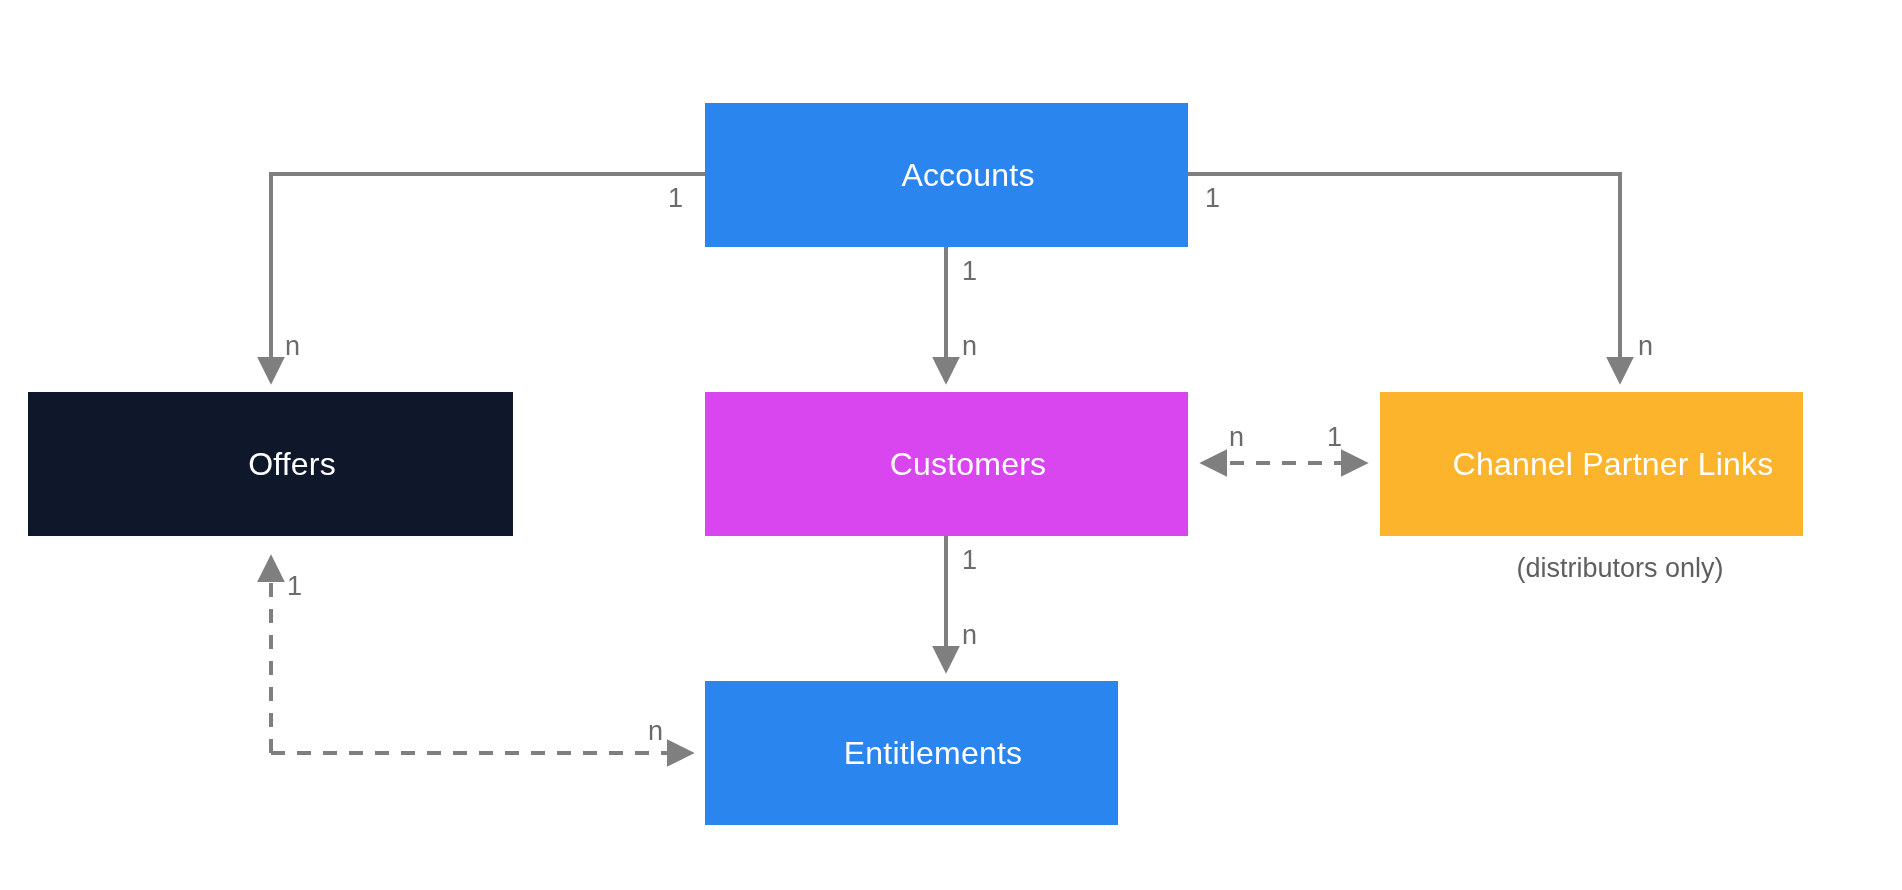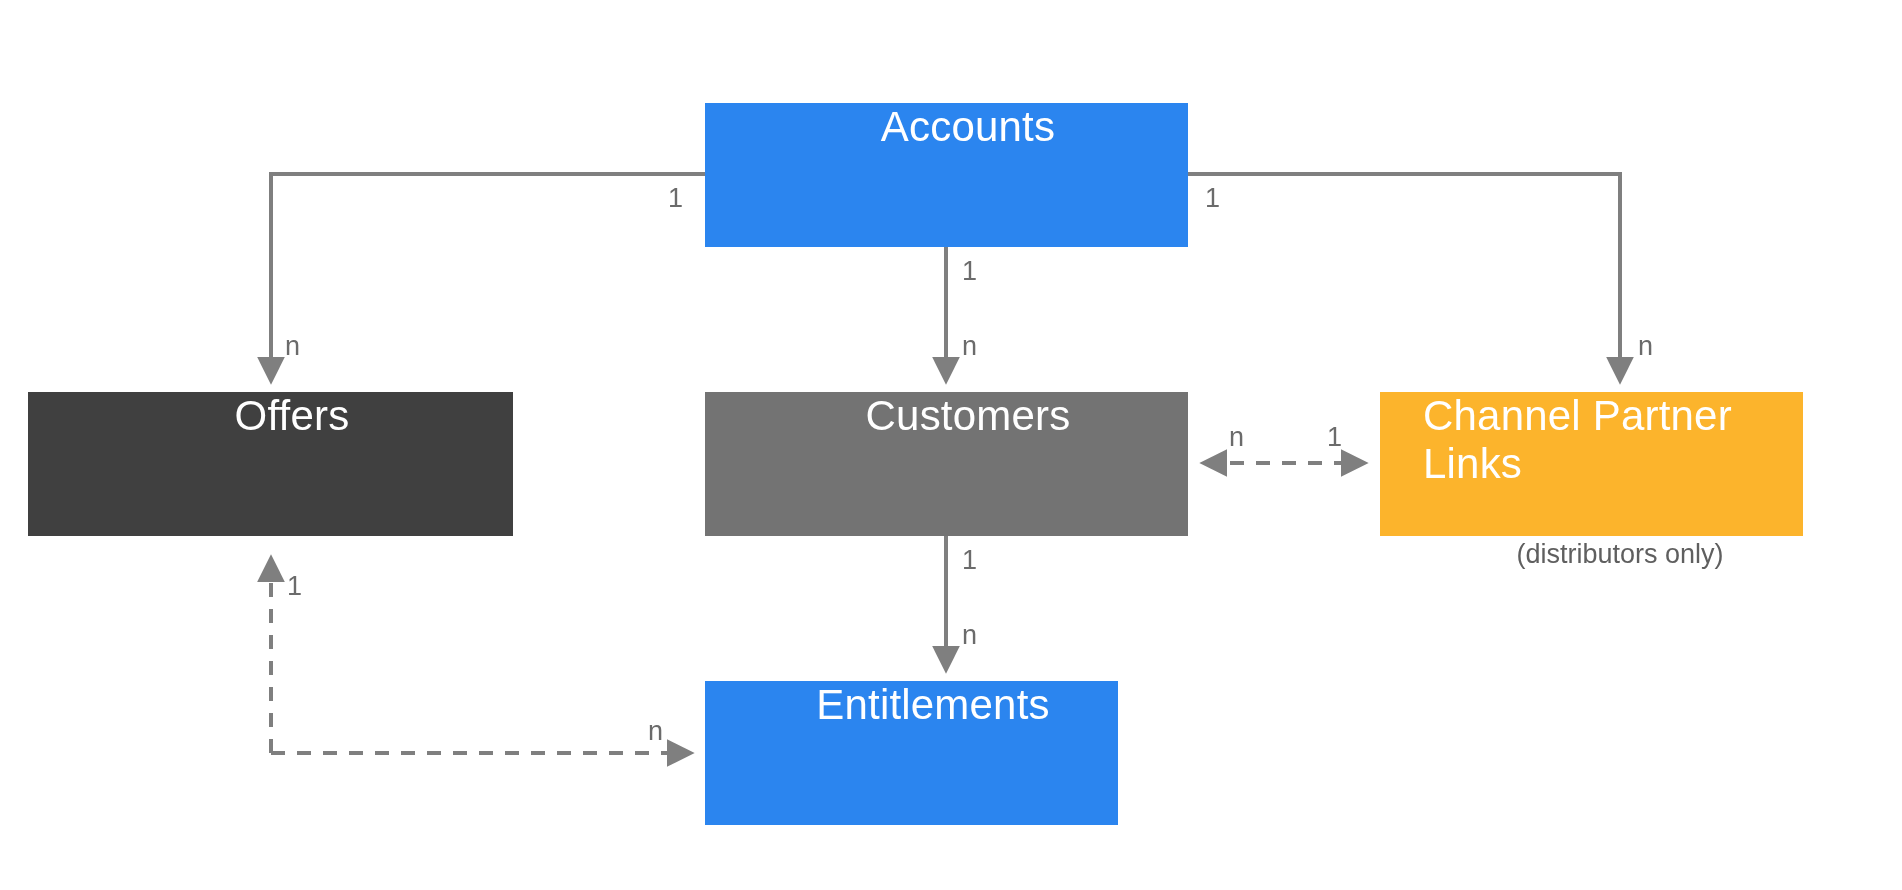--- a/index.html
+++ b/index.html
@@ -20,50 +20,50 @@
   #edges {
     position: absolute;
     left: 0;
     top: 0;
     width: 1902px;
     height: 890px;
   }
   .node {
     position: absolute;
     display: flex;
-    align-items: flex-start;
+    align-items: center;
     justify-content: center;
     color: #ffffff;
-    font-size: 42px;
+    font-size: 32px;
     font-weight: 400;
     letter-spacing: 0.2px;
     box-sizing: border-box;
     padding-left: 43px;
   }
   .node-accounts  { left: 705px;  top: 103px; width: 483px; height: 144px; background: #2b85ef; }
-  .node-offers    { left: 28px;   top: 392px; width: 485px; height: 144px; background: #404040; }
-  .node-customers { left: 705px;  top: 392px; width: 483px; height: 144px; background: #737373; }
+  .node-offers    { left: 28px;   top: 392px; width: 485px; height: 144px; background: #0f172a; }
+  .node-customers { left: 705px;  top: 392px; width: 483px; height: 144px; background: #d946ef; }
   .node-cpl       { left: 1380px; top: 392px; width: 423px; height: 144px; background: #fcb42c; }
   .node-entitlements { left: 705px; top: 681px; width: 413px; height: 144px; background: #2b85ef; }
 
   .edge-label {
     position: absolute;
     color: #6b6b6b;
     font-size: 27px;
     line-height: 1;
     white-space: nowrap;
   }
   .note {
     position: absolute;
     color: #5f5f5f;
     font-size: 27px;
     white-space: nowrap;
     text-align: center;
   }
-  .note-cpl { left: 1380px; top: 539px; width: 480px; }
+  .note-cpl { left: 1380px; top: 553px; width: 480px; }
 </style>
 </head>
 <body>
 
 <div id="canvas">
 
   <svg id="edges" viewBox="0 0 1902 890" xmlns="http://www.w3.org/2000/svg">
     <defs>
       <marker id="arrow-end" viewBox="0 0 12 12" refX="10" refY="6" markerWidth="7" markerHeight="7" orient="auto-start-reverse">
         <path d="M 0 0 L 12 6 L 0 12 z" fill="#7f7f7f"></path>

